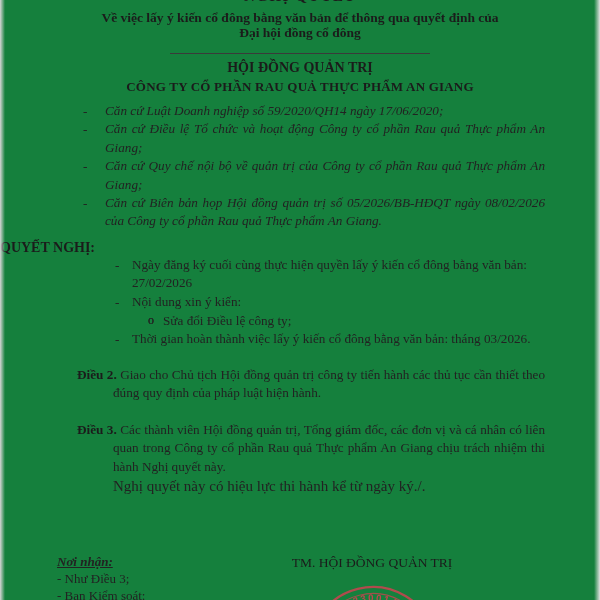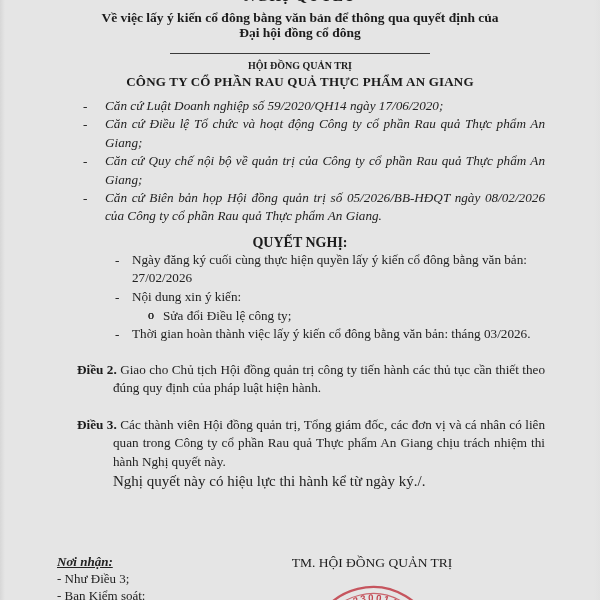--- a/index.html
+++ b/index.html
@@ -1,20 +1,20 @@
 <!DOCTYPE html>
 <html lang="vi"><head>
 <meta charset="utf-8">
 <style>
   html,body { margin:0; padding:0; background:#ffffff; }
   .page {
     position:relative;
     width:600px; height:600px;
     margin:0 auto;
-    background:#e5e5e5;
+    background:#15803d;
     overflow:hidden;
     font-family:"Liberation Serif", serif;
     color:#222222;
   }
   .edge-l { position:absolute; left:0; top:0; bottom:0; width:5px;
     background:linear-gradient(to right, #d7d7d7, rgba(255,255,255,0)); z-index:5; }
   .edge-r { position:absolute; right:0; top:0; bottom:0; width:6px;
     background:linear-gradient(to left, #e2e2e2, rgba(255,255,255,0)); z-index:5; }
 
   .doc-title {
@@ -23,31 +23,31 @@
     color:#1b1b1b;
   }
   .subtitle {
     padding-top:10px; text-align:center; font-weight:bold;
     font-size:13.5px; line-height:15px; color:#1b1b1b;
   }
   .rule {
     width:260px; margin:13px auto 0 auto;
     border:none; border-top:1.6px solid #3a3a3a; height:0;
   }
-  .issuer { margin-top:6px; text-align:center; font-weight:bold; font-size:10px; color:#1b1b1b; }
+  .issuer { margin-top:6px; text-align:center; font-weight:bold; font-size:14px; color:#1b1b1b; }
   .company { margin-top:3px; text-align:center; font-weight:bold; font-size:13px; letter-spacing:0.2px; color:#1b1b1b; }
 
   .preamble { margin:7px 0 0 0; padding:0; list-style:none; font-style:italic; }
   .preamble li {
     position:relative; margin:0 55px 0 83px; padding-left:22px;
     text-align:justify; font-size:13.2px; line-height:18.4px;
   }
   .preamble .dash { position:absolute; left:0; top:0; font-style:normal; }
 
-  .resolution-heading { margin-top:9px; text-align:center; font-weight:bold; font-size:14px; color:#1b1b1b; }
+  .resolution-heading { margin-top:9px; font-weight:bold; font-size:14px; color:#1b1b1b; }
 
   .article {
     margin:4px 55px 0 77px;
     padding-left:36px; text-indent:-36px;
     text-align:justify; font-size:13.2px; line-height:18.6px;
   }
   .article .lbl { font-weight:bold; color:#1b1b1b; }
   .article.mt2 { margin-top:17px; }
   .article.mt3 { margin-top:18px; }
 

